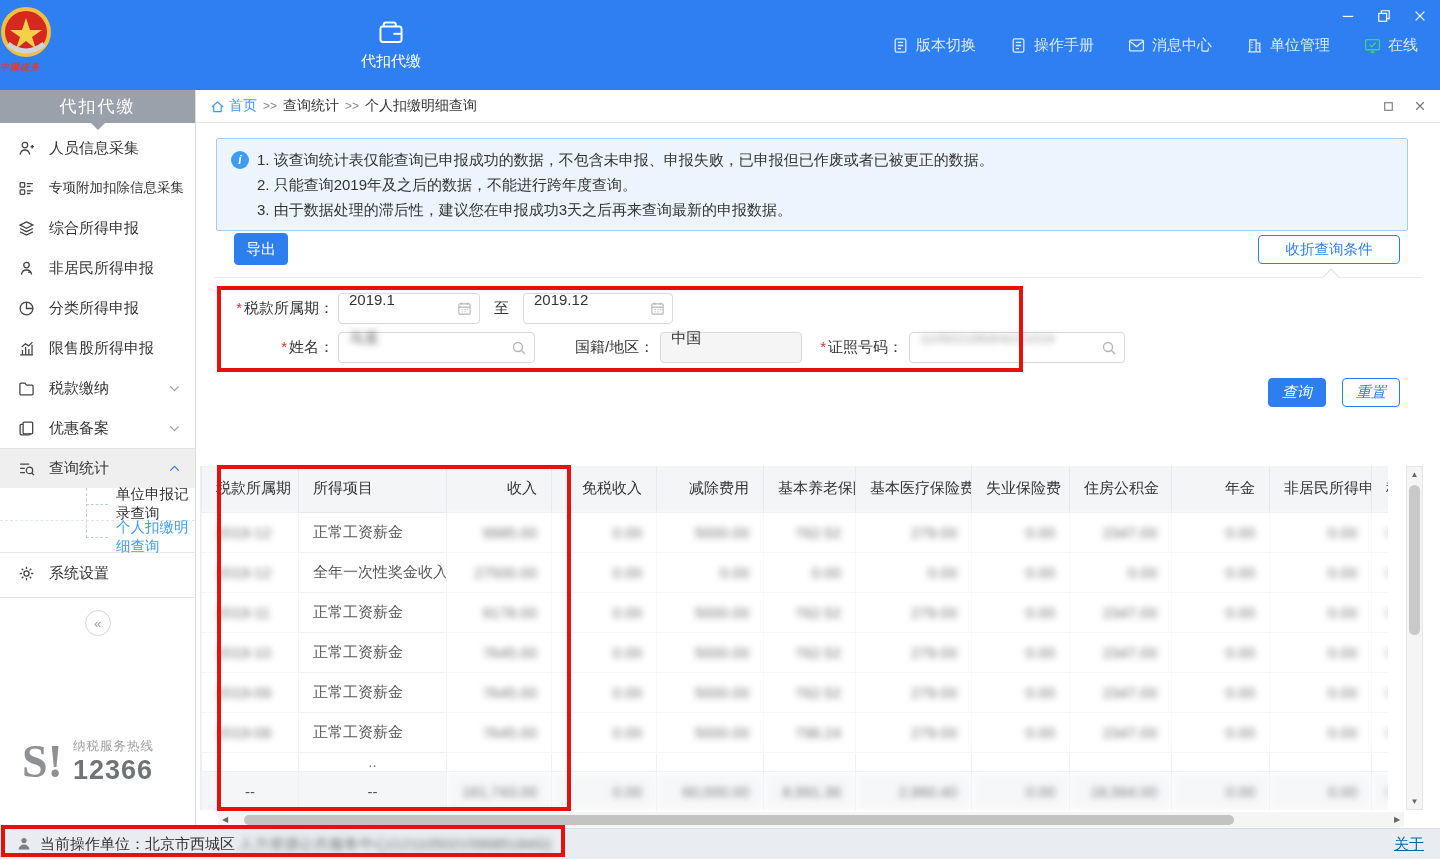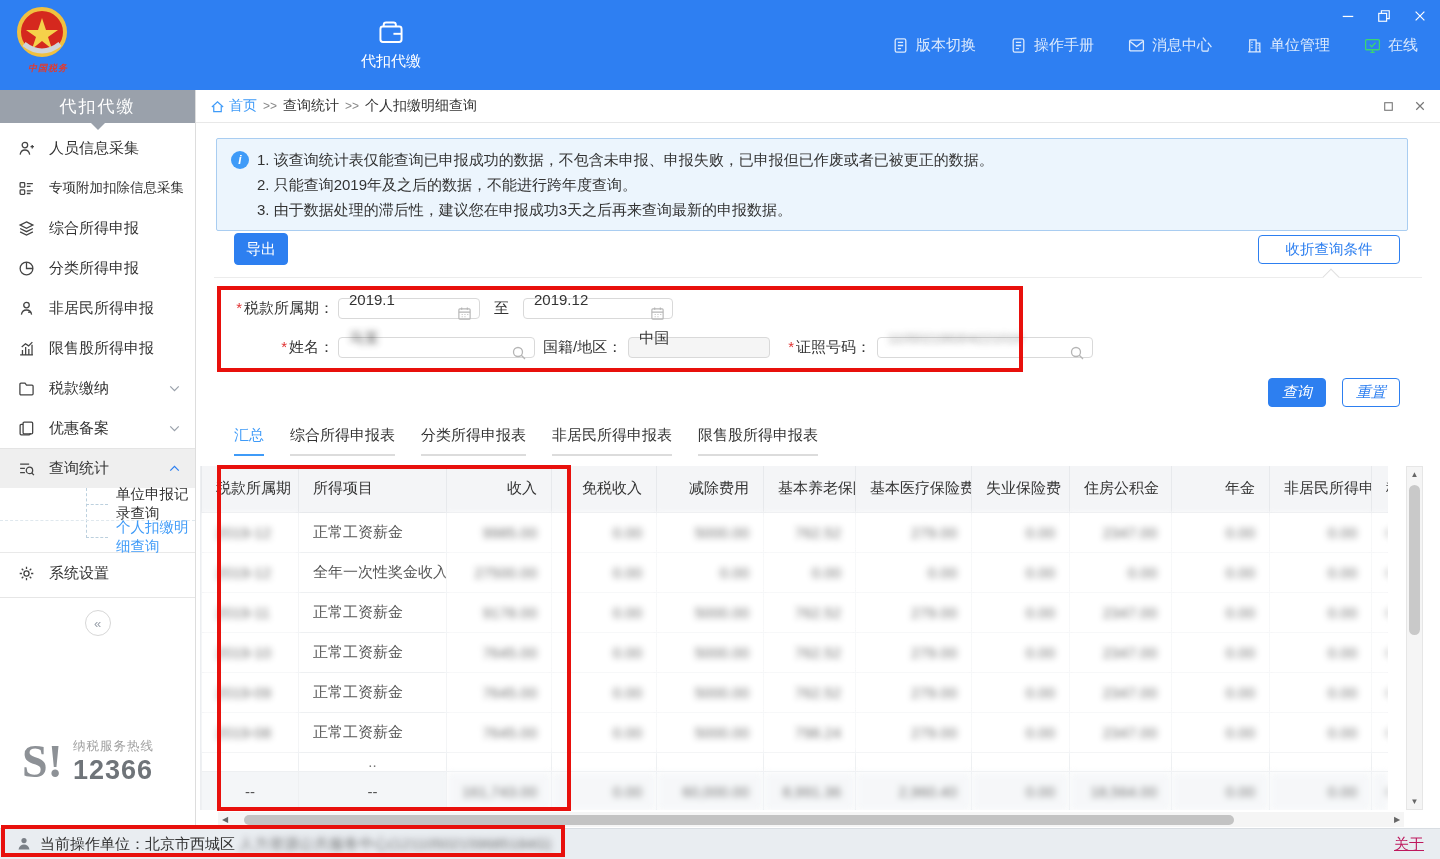--- a/index.html
+++ b/index.html
@@ -5,21 +5,21 @@
   * { margin:0; padding:0; box-sizing:border-box; }
   html,body { width:1440px; height:859px; }
   body { position:relative; overflow:hidden; background:#f0f0f0;
          font-family:"Liberation Sans","DejaVu Sans",sans-serif; font-size:14px; color:#333; }
   .ico { display:inline-flex; align-items:center; justify-content:center; }
   .ico svg { display:block; }
   .blur { filter:blur(3px); opacity:.8; }
 
   
   .app-header { position:absolute; left:0; top:0; width:1440px; height:90px; background:#2e7ff2; color:#fff; }
-  .emblem { position:absolute; left:12px; top:6px; width:56px; height:78px; text-align:right;font-family:Liberation Mono, monospace; }
+  .emblem { position:absolute; left:0; top:6px; width:56px; height:78px; text-align:left; }
   .emblem .badge-txt { font-size:9px; color:#e23b2e; font-weight:bold; font-style:italic; letter-spacing:1px; }
   .app-title { position:absolute; left:68px; top:33px; font-size:21px; letter-spacing:1px; color:#fff; }
   .top-tab { position:absolute; left:348px; top:0; width:86px; height:90px; display:flex; flex-direction:column; align-items:center; justify-content:center; gap:6px; color:#fff; cursor:pointer; }
   .top-tab .lbl { font-size:15px; }
   .top-menu { position:absolute; right:22px; top:0; height:90px; display:flex; align-items:center; gap:34px; }
   .top-menu .tm-item { display:flex; align-items:center; gap:7px; color:#dcEAfd; color:#dceafd; font-size:15px; cursor:pointer; }
   .win-controls { position:absolute; right:10px; top:6px; display:flex; gap:16px; }
   .win-controls .wc { width:20px; height:20px; display:flex; align-items:center; justify-content:center; color:#fff; cursor:pointer; }
 
   
@@ -63,21 +63,21 @@
   .btn-primary { background:#2d7ff0; color:#ffffff; border:1px solid #2d7ff0; }
   .btn-outline { background:#fff; color:#2d7ff0; border:1px solid #2d7ff0; }
   .export-btn { position:absolute; left:38px; top:143px; width:54px; height:32px; }
   .fold-btn { position:absolute; right:40px; top:145px; width:142px; height:29px; font-size:14.5px; }
   .toolbar-divider { position:absolute; left:18px; right:18px; top:187px; border-top:1px solid #ececec; }
   .fold-caret { position:absolute; right:103px; top:181px; width:12px; height:12px; background:#fff; border-left:1px solid #e0e0e0; border-top:1px solid #e0e0e0; transform:rotate(45deg); }
 
   .form-row { position:absolute; left:22px; display:flex; align-items:center; height:31px; }
   .f-label { font-size:15px; color:#333; text-align:right; white-space:nowrap; }
   .f-label .req { color:#e03030; margin-right:2px; }
-  .input { position:relative; height:21px; border:1px solid #d9d9d9; border-radius:4px; background:#fff; display:flex; align-items:center; padding:0 30px 18px 10px; font-size:15px; color:#333; cursor:text; }
+  .input { position:relative; height:31px; border:1px solid #d9d9d9; border-radius:4px; background:#fff; display:flex; align-items:center; padding:0 30px 18px 10px; font-size:15px; color:#333; cursor:text; }
   .input.disabled { background:#f5f5f5; cursor:default; }
   .input .tail-ico { position:absolute; right:7px; top:7px; color:#b5b5b5; }
 
   .action-btns { position:absolute; right:40px; top:288px; display:flex; gap:16px; }
   .action-btns .btn { width:58px; height:29px;font-style:italic; }
 
   .tabs { position:absolute; left:38px; top:336px; display:flex; gap:26px; }
   .tab { font-size:15px; color:#333; padding-bottom:9px; border-bottom:2px solid #dcdcdc; cursor:pointer; white-space:nowrap; }
   .tab.active { color:#3f9bf8; border-bottom-color:#3f9bf8; }
 
@@ -91,21 +91,21 @@
   .grid tr.total td { background:#f4f6f8; }
   .vscroll { position:absolute; left:1210px; top:376px; width:17px; height:344px; background:#f5f5f5; border:1px solid #e6e6e6; }
   .vscroll .arr { position:absolute; left:0; width:15px; height:15px; display:flex; align-items:center; justify-content:center; font-size:8px; color:#666; }
   .vscroll .thumb { position:absolute; left:2px; top:18px; width:11px; height:150px; background:#c9c9c9; border-radius:6px; }
   .hscroll { position:absolute; left:22px; top:722px; width:1186px; height:15px; background:#f5f5f5; display:flex; align-items:center; }
   .hscroll .arr { width:14px; height:15px; display:flex; align-items:center; justify-content:center; font-size:8px; color:#666; }
   .hscroll .thumb { margin-left:12px; width:990px; height:10px; background:#c3c3c3; border-radius:5px; }
 
   
   .statusbar { position:absolute; left:0; top:828px; width:1440px; height:31px; background:#e9edf1; border-top:1px solid #d8dde2; display:flex; align-items:center; padding:0 16px; gap:8px; font-size:15px; color:#333; }
-  .statusbar .about { margin-left:auto; color:#be185d; text-decoration:underline; cursor:pointer; }
+  .statusbar .about { margin-left:auto; color:#0369a1; text-decoration:underline; cursor:pointer; }
 
   
   .redbox { position:absolute; border:4px solid #e8100c; z-index:60; pointer-events:none; }
   .redbox-form   { left:217px; top:286px; width:806px; height:86px; }
   .redbox-table  { left:217px; top:465px; width:354px; height:346px; }
   .redbox-status { left:1px;  top:825px; width:564px; height:32px; }
 </style>
 </head>
 <body>
 
@@ -224,35 +224,35 @@
           <svg width="17" height="17" viewBox="0 0 16 16" fill="none" stroke="currentColor" stroke-width="1.2">
             <path d="M8 1.8L14 4.8 8 7.8 2 4.8z"></path>
             <path d="M2 8l6 3 6-3M2 11.2l6 3 6-3"></path>
           </svg>
         </span>
         <span class="lbl">综合所得申报</span>
       </div>
       <div class="side-item">
         <span class="ico" style="color:#444;">
           <svg width="17" height="17" viewBox="0 0 16 16" fill="none" stroke="currentColor" stroke-width="1.2">
-            <circle cx="8" cy="8" r="6"></circle>
-            <path d="M8 2v6h6"></path>
-          </svg>
-        </span>
-        <span class="lbl">分类所得申报</span>
-      </div>
-      <div class="side-item">
-        <span class="ico" style="color:#444;">
-          <svg width="17" height="17" viewBox="0 0 16 16" fill="none" stroke="currentColor" stroke-width="1.2">
             <circle cx="8" cy="4.8" r="2.6"></circle>
             <path d="M3.2 13.8c.5-3 2.4-4.4 4.8-4.4s4.3 1.4 4.8 4.4"></path>
             <path d="M9.5 11.5h3"></path>
           </svg>
         </span>
         <span class="lbl">非居民所得申报</span>
+      </div>
+      <div class="side-item">
+        <span class="ico" style="color:#444;">
+          <svg width="17" height="17" viewBox="0 0 16 16" fill="none" stroke="currentColor" stroke-width="1.2">
+            <circle cx="8" cy="8" r="6"></circle>
+            <path d="M8 2v6h6"></path>
+          </svg>
+        </span>
+        <span class="lbl">分类所得申报</span>
       </div>
       <div class="side-item">
         <span class="ico" style="color:#444;">
           <svg width="17" height="17" viewBox="0 0 16 16" fill="none" stroke="currentColor" stroke-width="1.2">
             <path d="M2 14h12"></path>
             <path d="M4.2 14V9.5M7.2 14V6.5M10.2 14V8.5M13.2 14V4.5"></path>
             <path d="M3.5 6.5l3.5-3 3 2 3.5-3.5"></path>
           </svg>
         </span>
         <span class="lbl">限售股所得申报</span>
@@ -398,48 +398,41 @@
     <span class="f-label" style="width:116px;"><span class="req">*</span><span>姓名：</span></span>
     <span class="input" style="width:197px; margin-left:4px;">
       <span class="blur">马某</span>
       <span class="tail-ico ico">
         <svg width="16" height="16" viewBox="0 0 16 16" fill="none" stroke="#b5b5b5" stroke-width="1.3">
             <circle cx="7" cy="7" r="4.5"></circle>
             <path d="M10.3 10.3L14 14"></path>
           </svg>
       </span>
     </span>
-    <span class="f-label" style="margin-left:8px;">国籍/地区：</span>
+    <span class="f-label" style="margin-left:40px;">国籍/地区：</span>
     <span class="input disabled" style="width:142px; margin-left:6px; padding-right:10px;">
       <span>中国</span>
     </span>
     <span class="f-label" style="margin-left:18px;"><span class="req">*</span><span>证照号码：</span></span>
     <span class="input" style="width:216px; margin-left:6px;">
       <span class="blur" style="font-size:13.5px; color:#888;">110502199304221019</span>
       <span class="tail-ico ico">
         <svg width="16" height="16" viewBox="0 0 16 16" fill="none" stroke="#b5b5b5" stroke-width="1.3">
             <circle cx="7" cy="7" r="4.5"></circle>
             <path d="M10.3 10.3L14 14"></path>
           </svg>
       </span>
     </span>
   </div>
 
   <div class="action-btns">
     <button class="btn btn-primary">查询</button>
     <button class="btn btn-outline">重置</button>
   </div>
 
-  <div class="tabs" id="tabs">
-      <span class="tab active">汇总</span>
-      <span class="tab">综合所得申报表</span>
-      <span class="tab">分类所得申报表</span>
-      <span class="tab">非居民所得申报表</span>
-      <span class="tab">限售股所得申报表</span>
-    </div>
 
   <div class="table-wrap">
     <table class="grid" id="grid">
         <colgroup>
           <col style="width:97px">
           <col style="width:148px">
           <col style="width:105px">
           <col style="width:105px">
           <col style="width:107px">
           <col style="width:92px">

